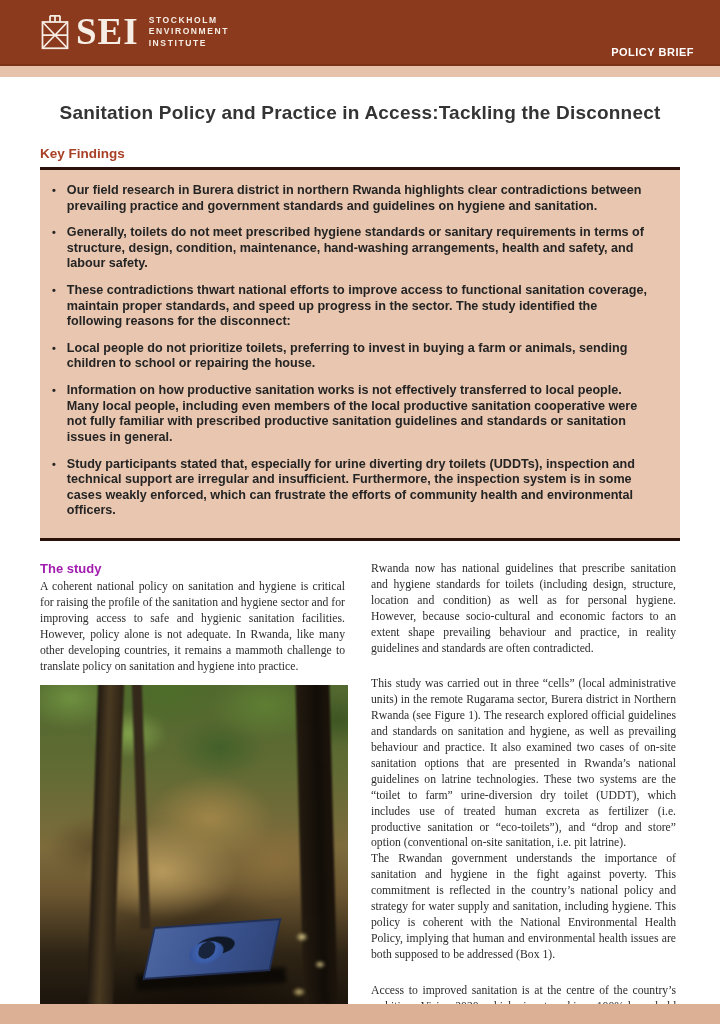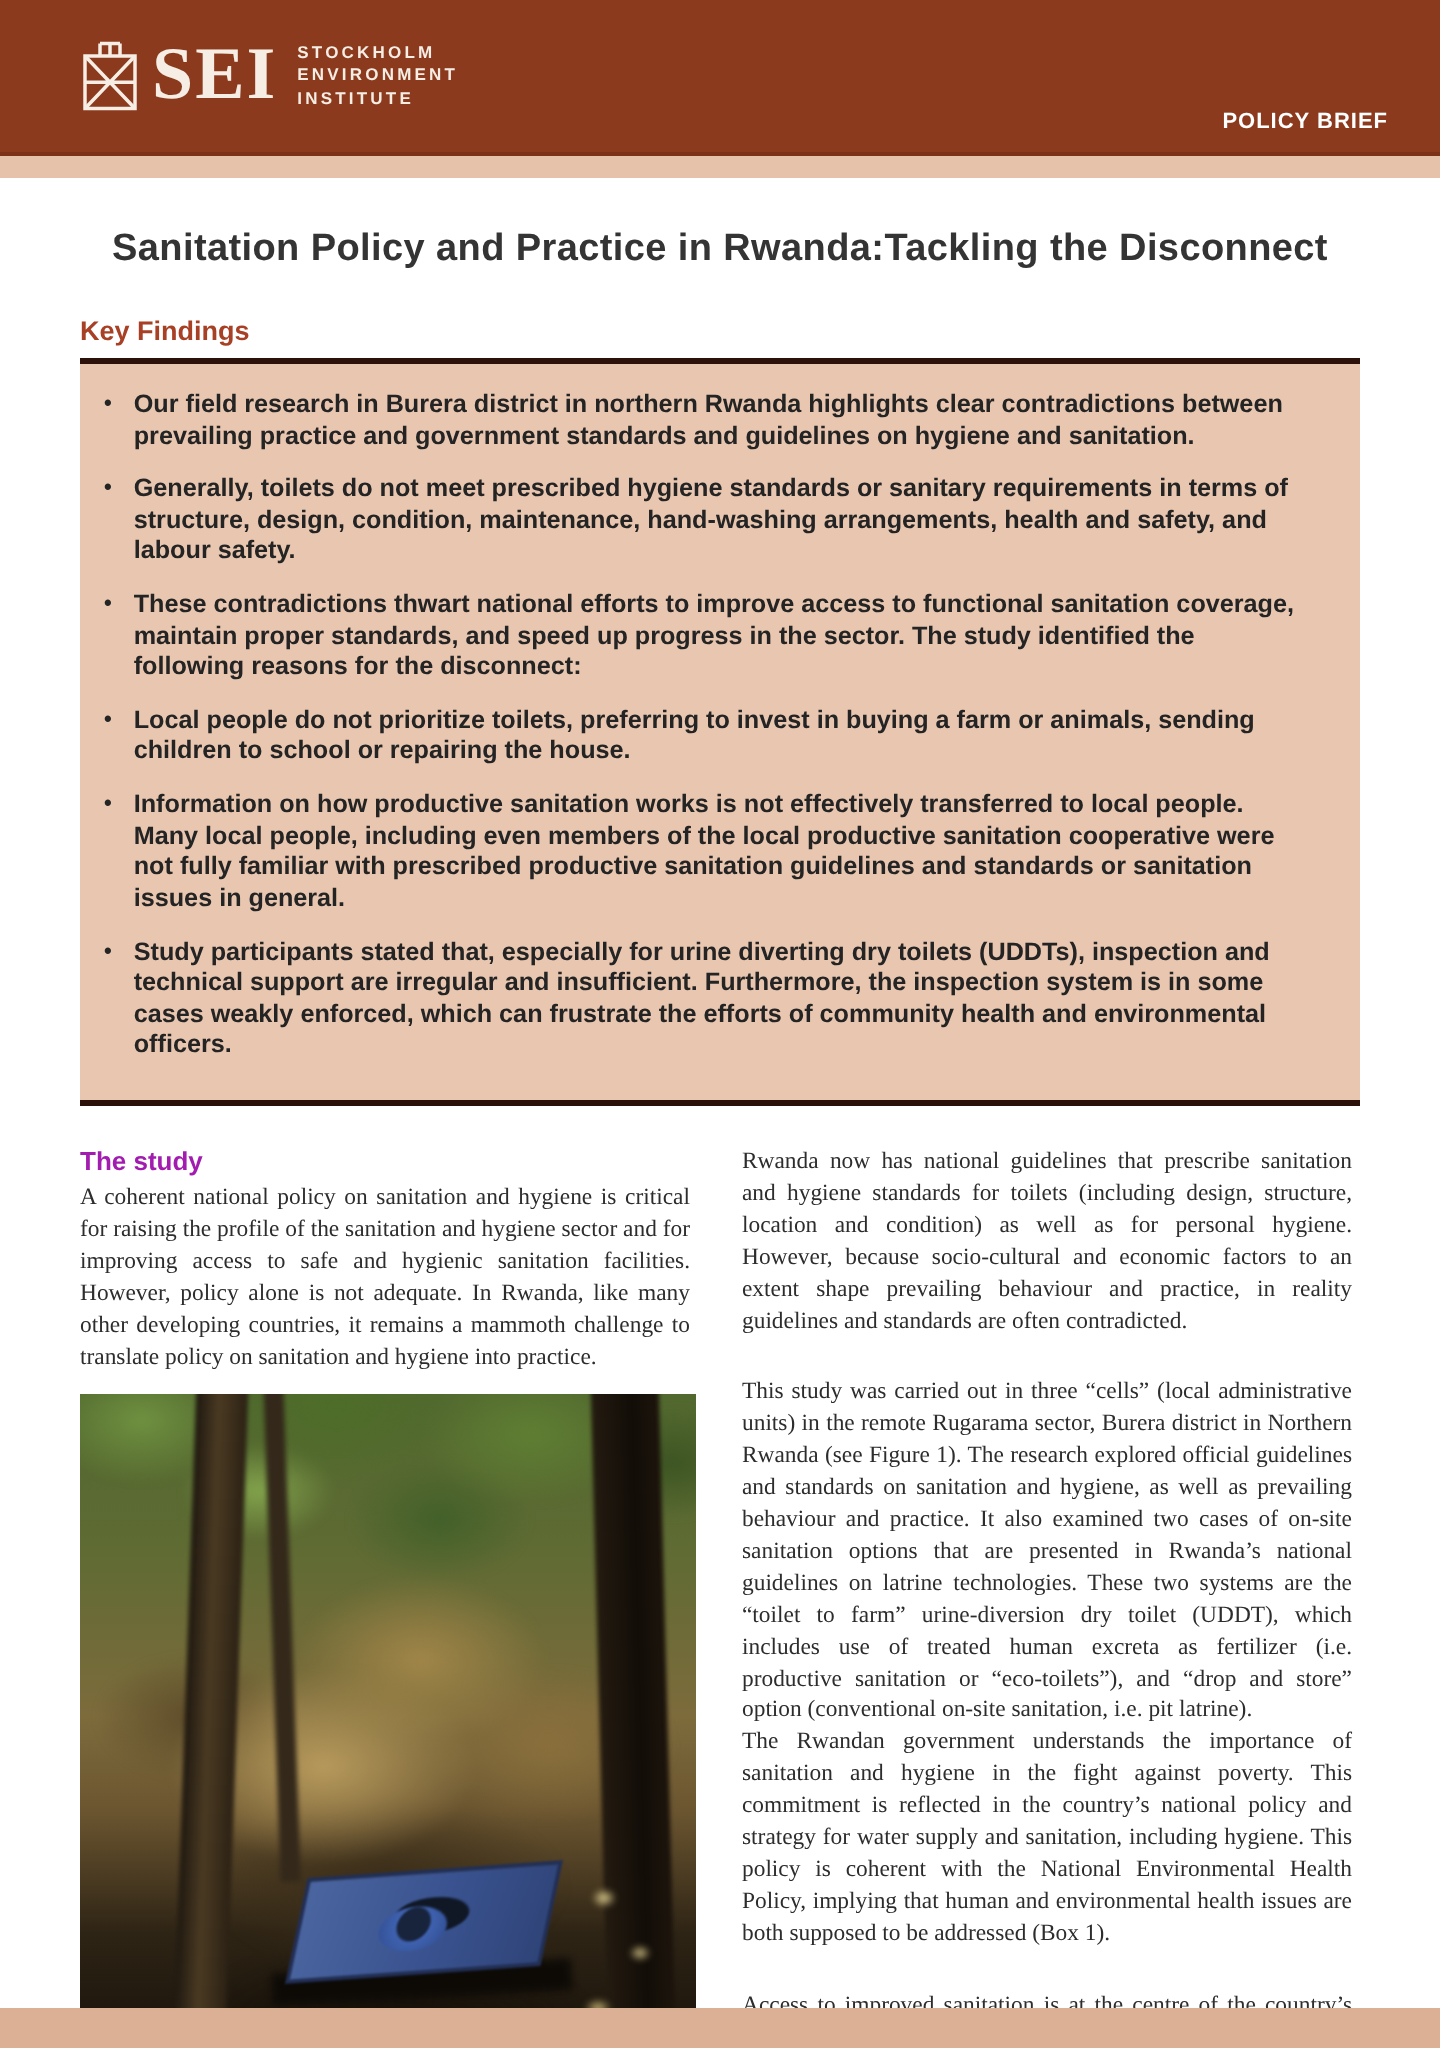--- a/index.html
+++ b/index.html
@@ -4,22 +4,22 @@
 <style>
   * { margin:0; padding:0; box-sizing:border-box; }
   html,body { background:#9a9a9a; }
   .page {
     position:relative; width:720px; height:1024px; margin:0 auto;
     background:#ffffff; overflow:hidden;
     font-family:"Liberation Sans", sans-serif;
   }
   
   .header {
-    height:76px; background:#8b3a1d;
-    display:flex; align-items:center; justify-content:space-between;
+    height:64px; background:#8b3a1d;
+    display:flex; justify-content:space-between;
     padding:0 26px 0 40px;
   }
   .logo-block { display:flex; align-items:center; gap:6px; }
   .logo-icon { width:30px; height:38px; display:block; }
   .logo-sei {
     font-family:"Liberation Serif", serif; color:#f6ede4;
     font-size:37px; font-weight:bold; letter-spacing:1px; line-height:1;
     margin-top:-2px;
   }
   .org-lines { margin-left:4px; }
@@ -161,21 +161,21 @@
       <span class="org-lines">
         <div>STOCKHOLM</div>
         <div>ENVIRONMENT</div>
         <div>INSTITUTE</div>
       </span>
     </div>
     <div class="policy-brief">POLICY BRIEF</div>
   </div>
   <div class="accent-strip"></div>
 
-  <div class="doc-title">Sanitation Policy and Practice in Rwanda:Tackling the Disconnect</div>
+  <div class="doc-title">Sanitation Policy and Practice in Access:Tackling the Disconnect</div>
 
   <div class="content">
 
     <div class="kf-heading">Key Findings</div>
     <div class="kf-box">
       <ul class="kf-list">
         <li>
           <span class="marker">•</span>
           <span class="txt">Our field research in Burera district in northern Rwanda highlights clear contradictions between prevailing practice and government standards and guidelines on hygiene and sanitation.</span>
         </li>

